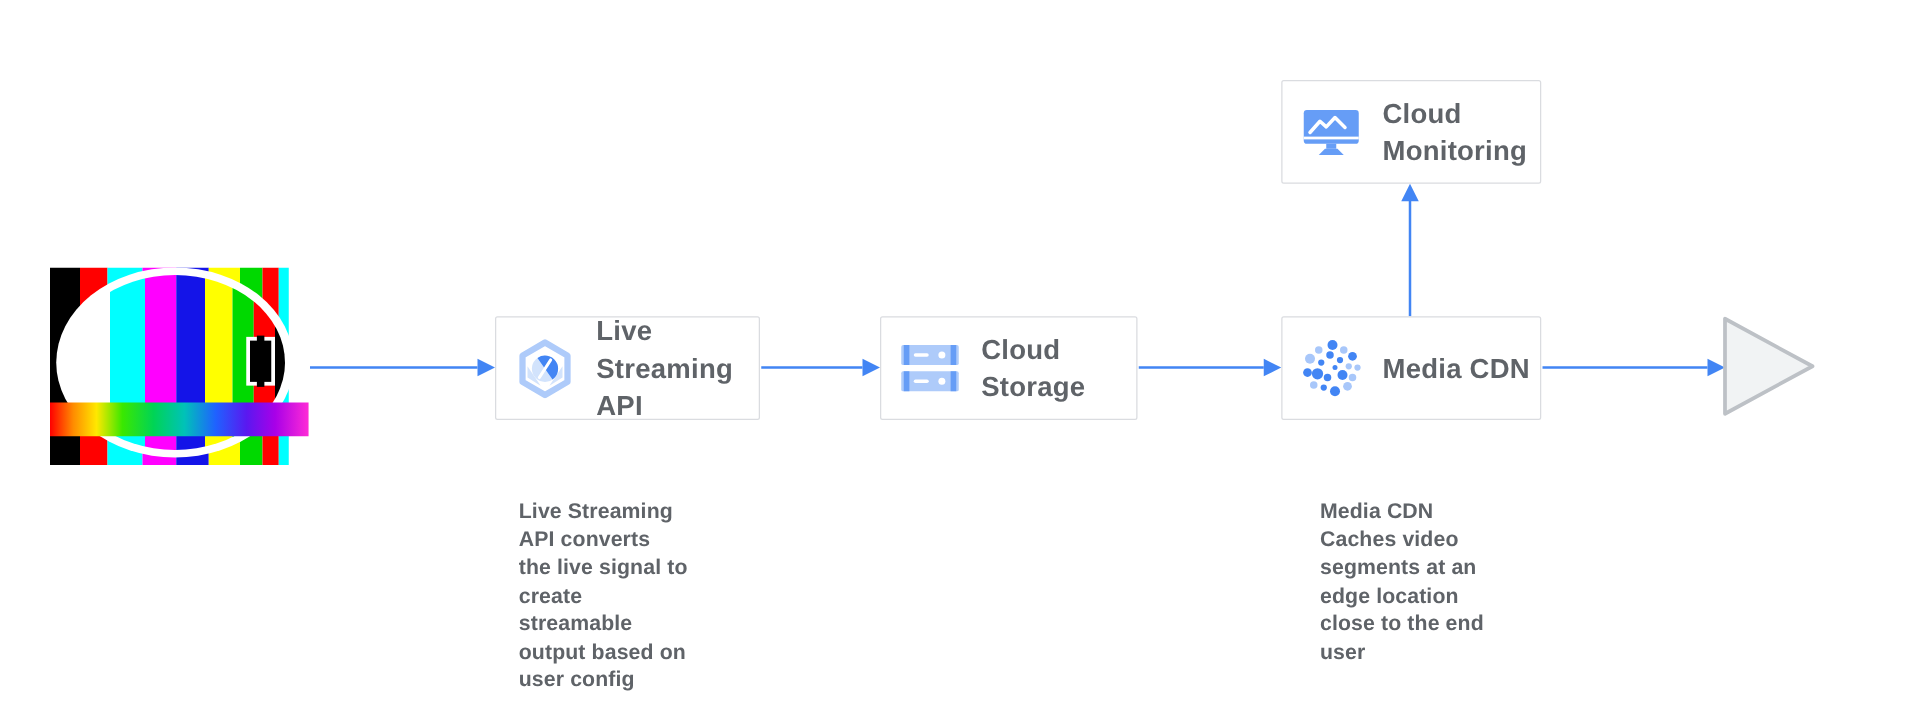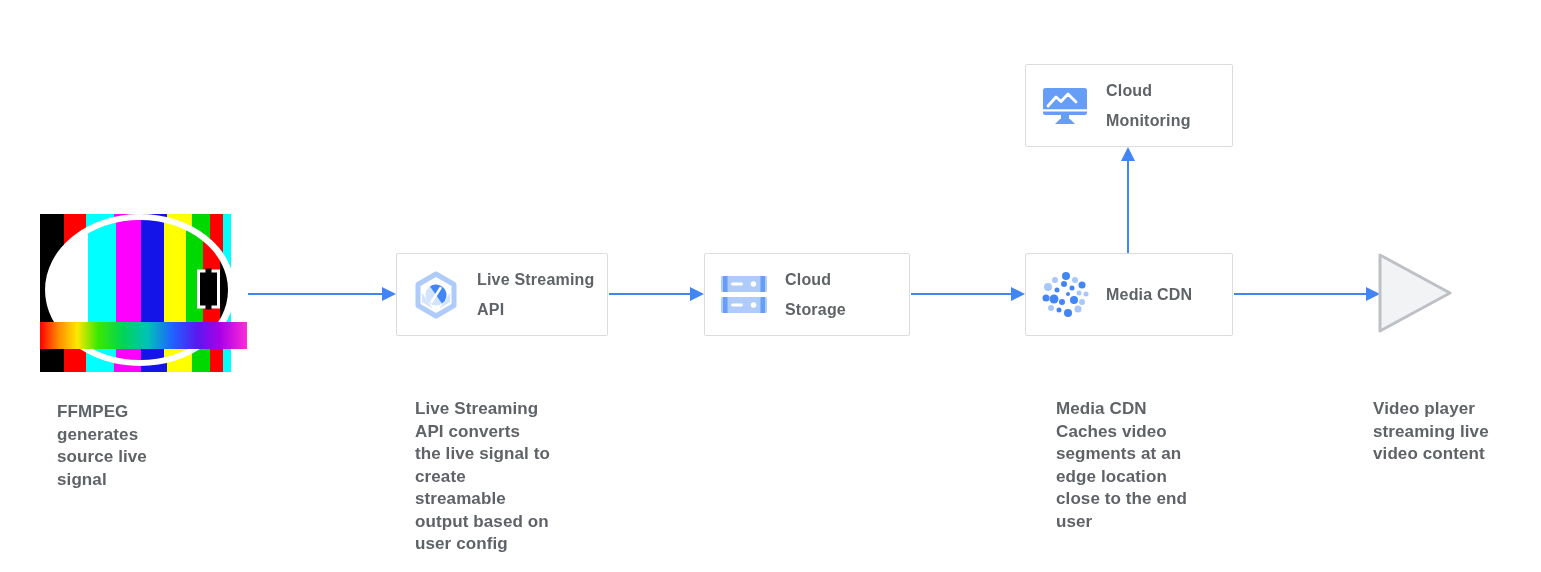--- a/index.html
+++ b/index.html
@@ -6,21 +6,21 @@
   .canvas{
     position:relative;width:1541px;height:572px;background:#ffffff;overflow:hidden;
     font-family:"Liberation Sans", sans-serif;
   }
   .node{
     position:absolute;background:#fff;border:1px solid #dadce0;border-radius:2px;
     display:flex;align-items:center;box-sizing:border-box;padding-left:14px;gap:16px;
   }
   .node .icon-wrap{width:50px;height:50px;flex:0 0 auto;display:flex;align-items:center;justify-content:center;}
   .node .label{
-    font-size:16px;line-height:30px;font-weight:600;color:#5f6368;
+    font-size:22px;line-height:30px;font-weight:600;color:#5f6368;
     white-space:pre-line;letter-spacing:.2px;
   }
   .caption{
     position:absolute;font-size:17px;line-height:22.5px;font-weight:600;color:#5f6368;
     white-space:pre-line;letter-spacing:.1px;
   }
   .arrow-line{position:absolute;height:2px;background:#4285f4;}
   .arrow-vline{position:absolute;width:2px;background:#4285f4;}
   .arrow-head-right{
     position:absolute;width:0;height:0;
@@ -179,34 +179,27 @@
     </span>
     <span class="label">Media CDN</span>
   </div>
 
   <div class="abs" style="left:1378px;top:253px;width:76px;height:80px;">
     <svg width="76" height="80" viewBox="0 0 76 80">
       <polygon points="2,2 2,78 72,40" fill="#f1f3f4" stroke="#bdc1c6" stroke-width="3" stroke-linejoin="round"></polygon>
     </svg>
   </div>
 
-  <div class="caption" style="left:57px;top:401px;">FFMPEG
-generates
-source live
-signal</div>
   <div class="caption" style="left:415px;top:398px;">Live Streaming
 API converts
 the live signal to
 create
 streamable
 output based on
 user config</div>
   <div class="caption" style="left:1056px;top:398px;">Media CDN
 Caches video
 segments at an
 edge location
 close to the end
 user</div>
-  <div class="caption" style="left:1373px;top:398px;">Video player
-streaming live
-video content</div>
 
 </div>
 
 </body></html>

